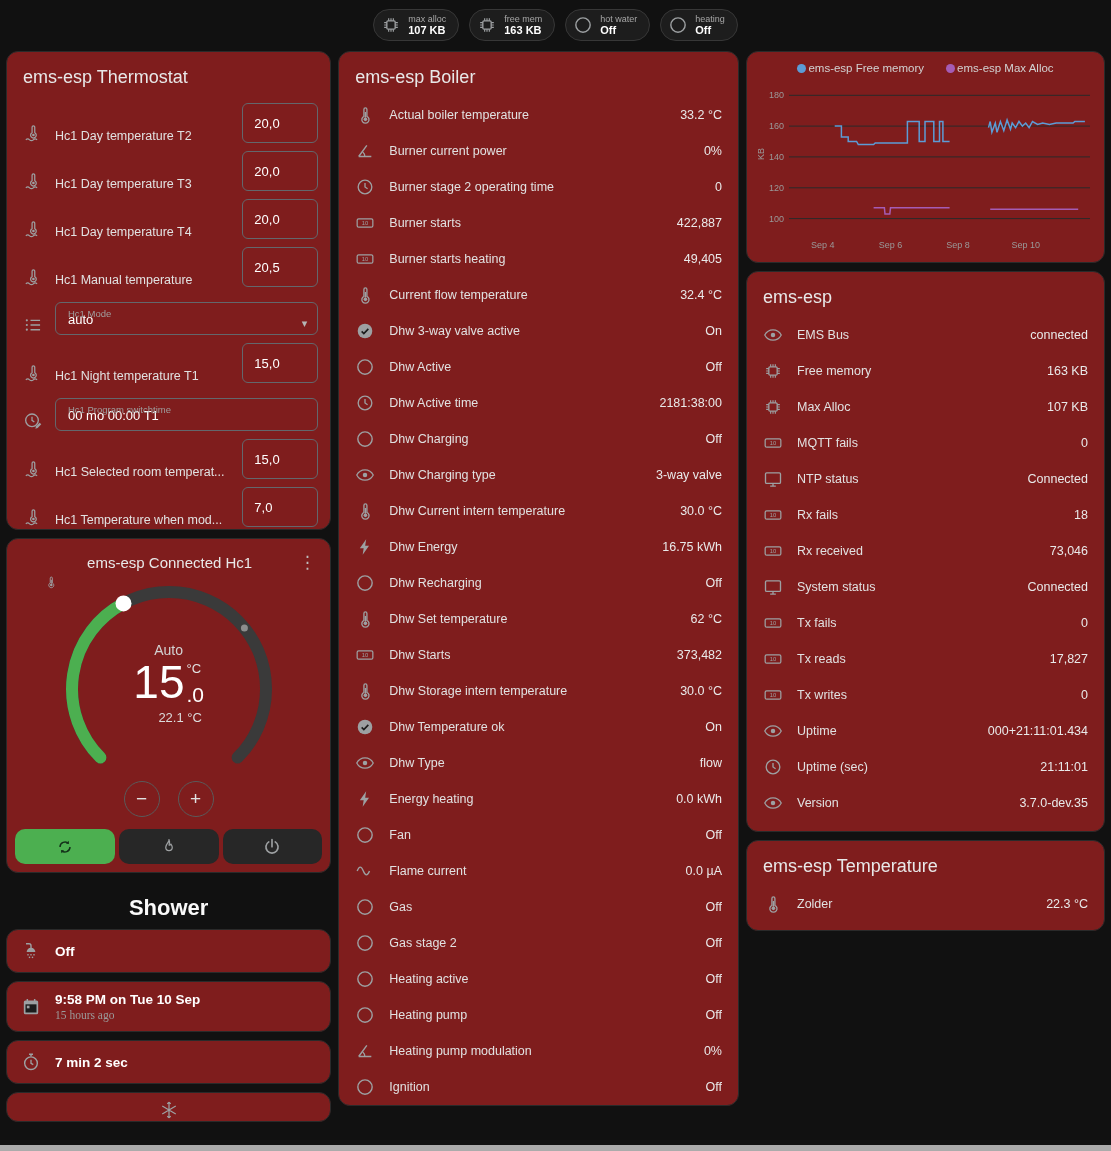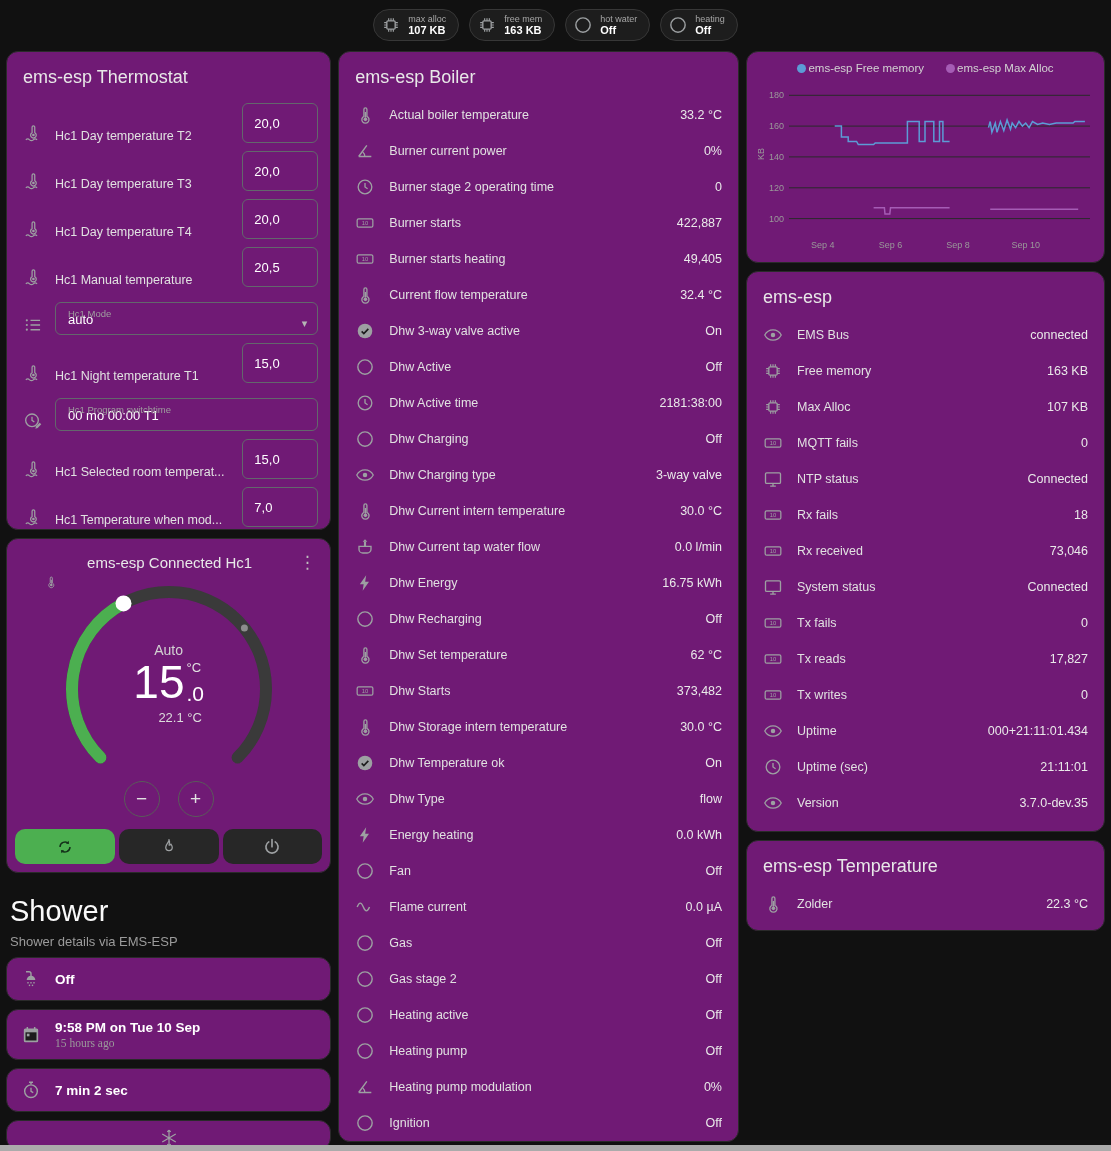--- a/index.html
+++ b/index.html
@@ -26,21 +26,21 @@
   .icon { display:inline-flex; color:#9da0a2; flex:none; }
   .icon svg { width:20px; height:20px; display:block; }
 
   
   .columns { display:flex; gap:7px; padding:0 6px; align-items:flex-start; }
   .col { display:flex; flex-direction:column; gap:8px; }
   .col-left  { width:354px; }
   .col-mid   { width:436px; }
   .col-right { width:365px; }
 
-  .card { background:#701a75; border:1px solid #2a2a2a; border-radius:12px; overflow:hidden; }
+  .card { background:#7f1d1d; border:1px solid #2a2a2a; border-radius:12px; overflow:hidden; }
   .card-title { font-size:18px; font-weight:500; color:#e8e8e8; padding:15px 16px 9px; }
 
   
   .s-row { display:flex; align-items:center; height:36px; padding:0 16px; gap:14px; cursor:pointer; }
   .s-label { flex:1; font-size:12.5px; color:#e1e1e1; white-space:nowrap; overflow:hidden; }
   .s-value { font-size:12.5px; color:#e9e9e9; white-space:nowrap; }
 
   
   .c-row { display:flex; align-items:flex-end; min-height:48px; padding:2px 12px 2px 16px; gap:12px; }
   .c-label { flex:1; font-size:12.5px; color:#e1e1e1; }
@@ -54,39 +54,39 @@
 
   
   .dial-head { display:flex; align-items:center; padding:13px 10px 0 16px; }
   .dial-title { flex:1; text-align:center; font-size:15px; color:#e8e8e8; padding-left:22px; }
   .menu-btn { width:26px; text-align:center; color:#bdbdbd; font-size:17px; cursor:pointer; }
   .dial-wrap { position:relative; width:250px; height:242px; margin:2px auto 0; }
   .dial-wrap svg { position:absolute; inset:0; }
   .dial-center { position:absolute; inset:0; display:flex; flex-direction:column; align-items:center;
                  justify-content:center; padding-bottom:26px; }
   .dial-mode { font-size:14px; color:#d2d2d2; margin-bottom:1px; }
-  .big-temp { display:flex; align-items:center; color:#fff; }
+  .big-temp { display:flex; align-items:flex-end; color:#fff; }
   .t-int { font-size:46px; line-height:1; font-weight:400; }
   .t-stack { display:flex; flex-direction:column; justify-content:space-between; height:44px; margin-left:2px; }
   .t-unit { font-size:13px; color:#e1e1e1; }
   .t-dec { font-size:21px; color:#fff; line-height:1; }
   .cur-temp { display:flex; align-items:flex-start; gap:3px; font-size:13px; color:#dcdcdc; margin-top:5px;margin-left:20px; }
   .cur-temp .icon svg { width:14px; height:14px; }
   .dial-btns { position:absolute; bottom:0; left:0; right:0; display:flex; justify-content:center; gap:18px; }
   .round-btn { width:36px; height:36px; border-radius:50%; border:1px solid #5a5a5a; background:transparent;
                color:#e1e1e1; font-size:19px; display:flex; align-items:center; justify-content:center; cursor:pointer; }
   .mode-row { display:flex; gap:4px; padding:12px 8px 8px; }
   .mode-btn { flex:1; height:35px; border-radius:10px; background:#272727; border:none;
               display:flex; align-items:center; justify-content:center; cursor:pointer; color:#9da0a2; }
   .mode-btn.active { background:#4caf50; color:#14311a; }
   .mode-btn svg { width:20px; height:20px; }
 
   
   .section-head { padding:14px 4px 0; }
-  .section-title { font-size:29px; font-weight:400; color:#fafafa; }
+  .section-title { font-size:22px; font-weight:700; color:#fafafa;text-align:center; }
   .section-sub { font-size:13px; color:#9b9b9b; margin-top:6px; }
   .mini-card { display:flex; align-items:center; gap:14px; padding:10px 14px; min-height:44px; cursor:pointer; }
   .mini-main { font-size:13.5px; font-weight:bold; color:#fff; }
   .mini-sub { font-size:11.5px; color:#9b9b9b; margin-top:2px;font-family:Liberation Serif, serif; }
   .partial-card { height:30px; display:flex; justify-content:center; padding-top:7px; }
 
   
   .chart-card { padding:10px 8px 4px; }
   .legend { display:flex; justify-content:center; gap:22px; margin-bottom:4px; }
   .legend-item { display:flex; align-items:center; gap:2px; font-size:11.5px; color:#d2d2d2; }
@@ -315,21 +315,20 @@
             <svg viewBox="0 0 24 24">
               <path d="M12 3.2v8.4" stroke="currentColor" stroke-width="2" stroke-linecap="round"></path>
               <path d="M8.1 5.9a7.3 7.3 0 1 0 7.8 0" fill="none" stroke="currentColor" stroke-width="2" stroke-linecap="round"></path>
             </svg>
           </button>
         </div>
     </section>
 
     <div class="section-head">
       <div class="section-title">Shower</div>
-      <div class="section-sub">Shower details via EMS-ESP</div>
     </div>
 
     <section class="card mini-card">
       <span class="icon grey">
           <svg viewBox="0 0 24 24">
             <path d="M6.8 13.2a5.2 5.2 0 0 1 10.4 0z" fill="currentColor"></path>
             <path d="M12 8.4V5.6a2.4 2.4 0 0 0-2.4-2.4H6" fill="none" stroke="currentColor" stroke-width="1.7"></path>
             <circle cx="8.4" cy="16.6" r="1" fill="currentColor"></circle>
             <circle cx="12" cy="16.6" r="1" fill="currentColor"></circle>
             <circle cx="15.6" cy="16.6" r="1" fill="currentColor"></circle>
@@ -492,31 +491,20 @@
           <div class="s-row">
             <span class="icon ">
               <svg viewBox="0 0 24 24">
                 <path d="M10.7 13.6V5.3a1.8 1.8 0 0 1 3.6 0v8.3a4.3 4.3 0 1 1-3.6 0z" fill="none" stroke="currentColor" stroke-width="1.6"></path>
                 <circle cx="12.5" cy="17.2" r="2.2" fill="currentColor"></circle>
                 <path d="M12.5 15.2V8.4" stroke="currentColor" stroke-width="1.7"></path>
               </svg>
             </span>
             <span class="s-label">Dhw Current intern temperature</span>
             <span class="s-value">30.0 °C</span>
-          </div>
-          <div class="s-row">
-            <span class="icon ">
-              <svg viewBox="0 0 24 24">
-                <path d="M12 2.8l2.8 2.8H9.2z" fill="currentColor"></path>
-                <rect x="10.7" y="5.6" width="2.6" height="5.6" fill="currentColor"></rect>
-                <path d="M4.8 11.2h14.4v3.4a4.6 4.6 0 0 1-4.6 4.6H9.4a4.6 4.6 0 0 1-4.6-4.6z" fill="none" stroke="currentColor" stroke-width="1.6"></path>
-              </svg>
-            </span>
-            <span class="s-label">Dhw Current tap water flow</span>
-            <span class="s-value">0.0 l/min</span>
           </div>
           <div class="s-row">
             <span class="icon ">
               <svg viewBox="0 0 24 24">
                 <path d="M13.4 2.6L5.8 13.4h4.6l-1.2 8 7.6-10.8h-4.6z" fill="currentColor"></path>
               </svg>
             </span>
             <span class="s-label">Dhw Energy</span>
             <span class="s-value">16.75 kWh</span>
           </div>

